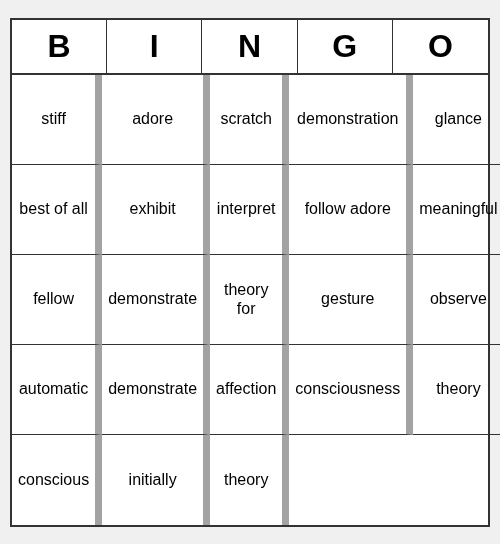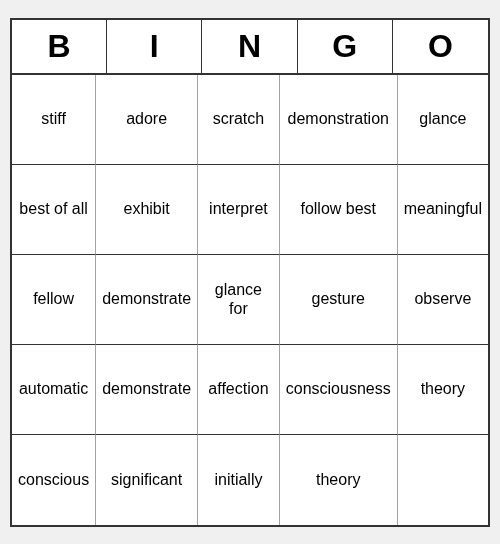--- a/index.html
+++ b/index.html
@@ -41,21 +41,21 @@
       border-right: none;
     }
 
     .bingo-grid {
       display: grid;
       grid-template-columns: repeat(5, 1fr);
       grid-template-rows: repeat(5, 1fr);
     }
 
     .bingo-cell {
-      border-right: 1px solid #a3a3a3;
+      border-right: 7px solid #a3a3a3;
       border-bottom: 1px solid #333;
       display: flex;
       align-items: center;
       justify-content: center;
       text-align: center;
       padding: 6px;
       min-height: 90px;
     }
 
     .bingo-cell:nth-child(5n) {
@@ -101,33 +101,33 @@
       <div class="bingo-cell">
         <span class="xl">best of all</span>
       </div>
       <div class="bingo-cell">
         <span class="md">exhibit</span>
       </div>
       <div class="bingo-cell">
         <span class="md">interpret</span>
       </div>
       <div class="bingo-cell">
-        <span class="xl">follow best</span>
+        <span class="xl">follow adore</span>
       </div>
       <div class="bingo-cell">
         <span class="xs">meaningful</span>
       </div>
       <div class="bingo-cell">
         <span class="xl">fellow</span>
       </div>
       <div class="bingo-cell">
         <span class="xs">demonstrate</span>
       </div>
       <div class="bingo-cell">
-        <span class="md">glance for</span>
+        <span class="md">theory for</span>
       </div>
       <div class="bingo-cell">
         <span class="md">gesture</span>
       </div>
       <div class="bingo-cell">
         <span class="md">observe</span>
       </div>
       <div class="bingo-cell">
         <span class="xs">automatic</span>
       </div>
@@ -140,22 +140,19 @@
       <div class="bingo-cell">
         <span class="xs">consciousness</span>
       </div>
       <div class="bingo-cell">
         <span class="xl">theory</span>
       </div>
       <div class="bingo-cell">
         <span class="xs">conscious</span>
       </div>
       <div class="bingo-cell">
-        <span class="xs">significant</span>
-      </div>
-      <div class="bingo-cell">
         <span class="md">initially</span>
       </div>
       <div class="bingo-cell">
         <span class="md">theory</span>
       </div>
     </div>
 </div>
 
 </body></html>

